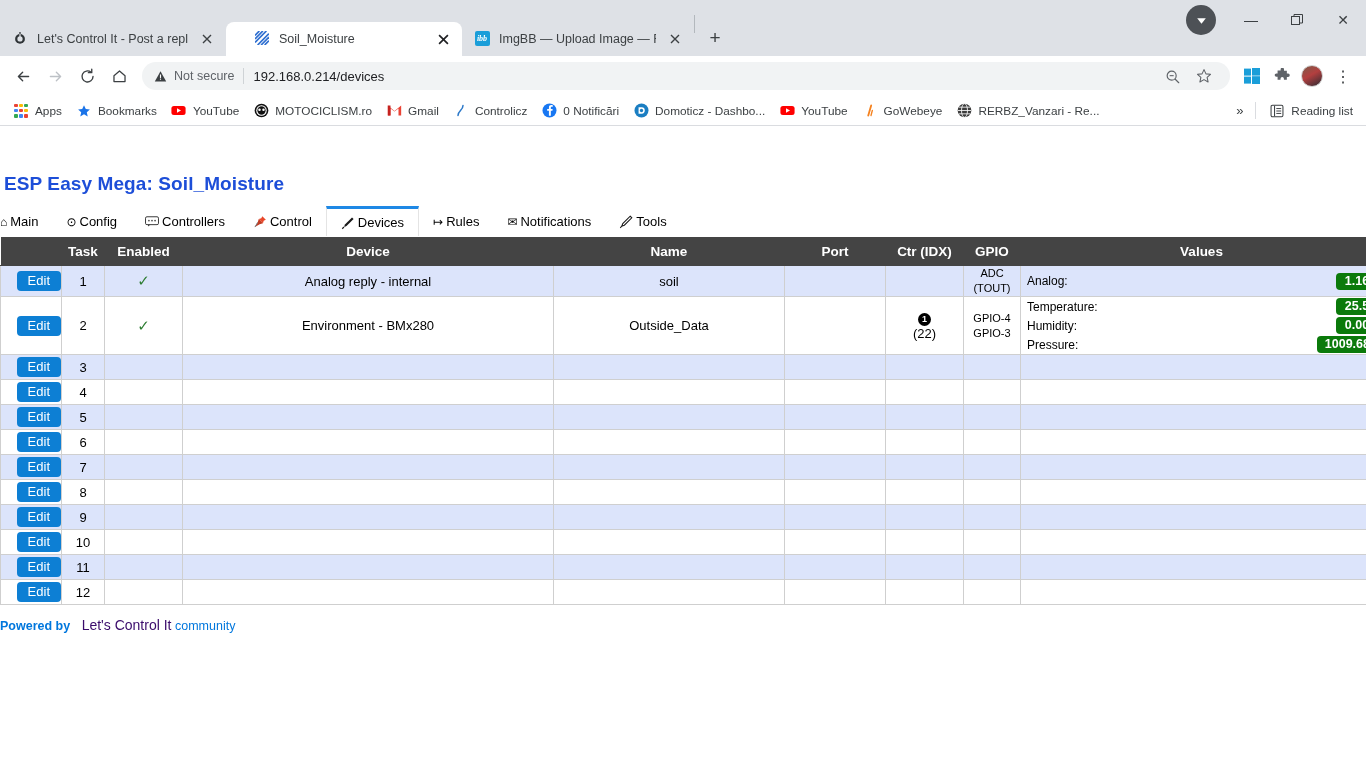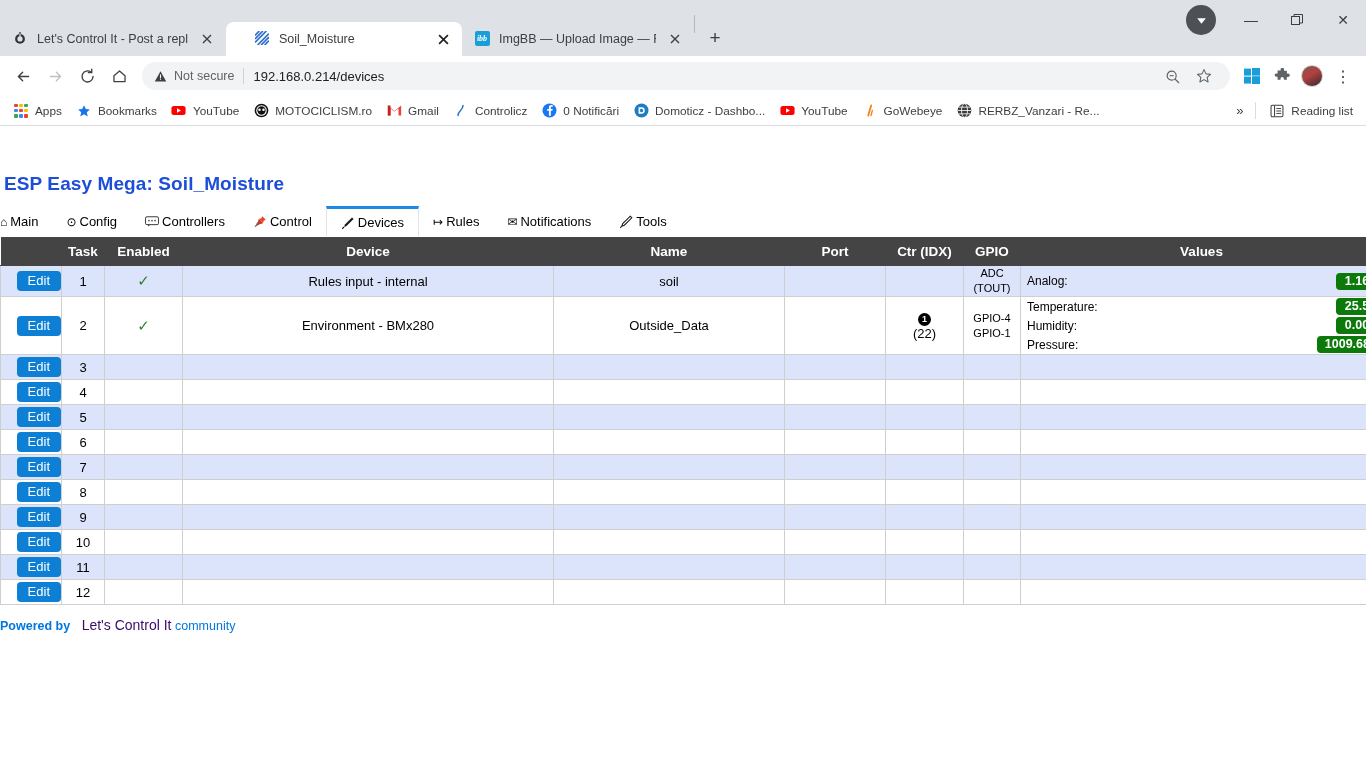--- a/index.html
+++ b/index.html
@@ -686,21 +686,21 @@
         </thead>
         <tbody id="tbody">
             <tr class="alt">
               <td class="c-edit">
                 <div class="editcell-wrap">
                   <button class="editbtn">Edit</button>
                 </div>
               </td>
               <td class="c-task">1</td>
               <td class="c-en"><span class="chk">✓</span></td>
-              <td class="c-dev">Rules input - internal</td>
+              <td class="c-dev">Analog reply - internal</td>
               <td class="c-name">soil</td>
               <td class="c-port"></td>
               <td class="c-ctr"></td>
               <td class="c-gpio">
                 <div class="gpio-line">ADC</div>
                 <div class="gpio-line">(TOUT)</div>
               </td>
               <td class="c-val">
                 <div class="valrows">
                   <div class="valrow">
@@ -720,21 +720,21 @@
               <td class="c-en"><span class="chk">✓</span></td>
               <td class="c-dev">Environment - BMx280</td>
               <td class="c-name">Outside_Data</td>
               <td class="c-port"></td>
               <td class="c-ctr">
                 <div><span class="ctr-badge">1</span></div>
                 <div class="ctr-idx">(22)</div>
               </td>
               <td class="c-gpio">
                 <div class="gpio-line">GPIO-4</div>
-                <div class="gpio-line">GPIO-1</div>
+                <div class="gpio-line">GPIO-3</div>
               </td>
               <td class="c-val">
                 <div class="valrows">
                   <div class="valrow">
                     <span class="vallabel">Temperature:</span>
                     <span class="valbadge">25.5</span>
                   </div>
                   <div class="valrow">
                     <span class="vallabel">Humidity:</span>
                     <span class="valbadge">0.00</span>

